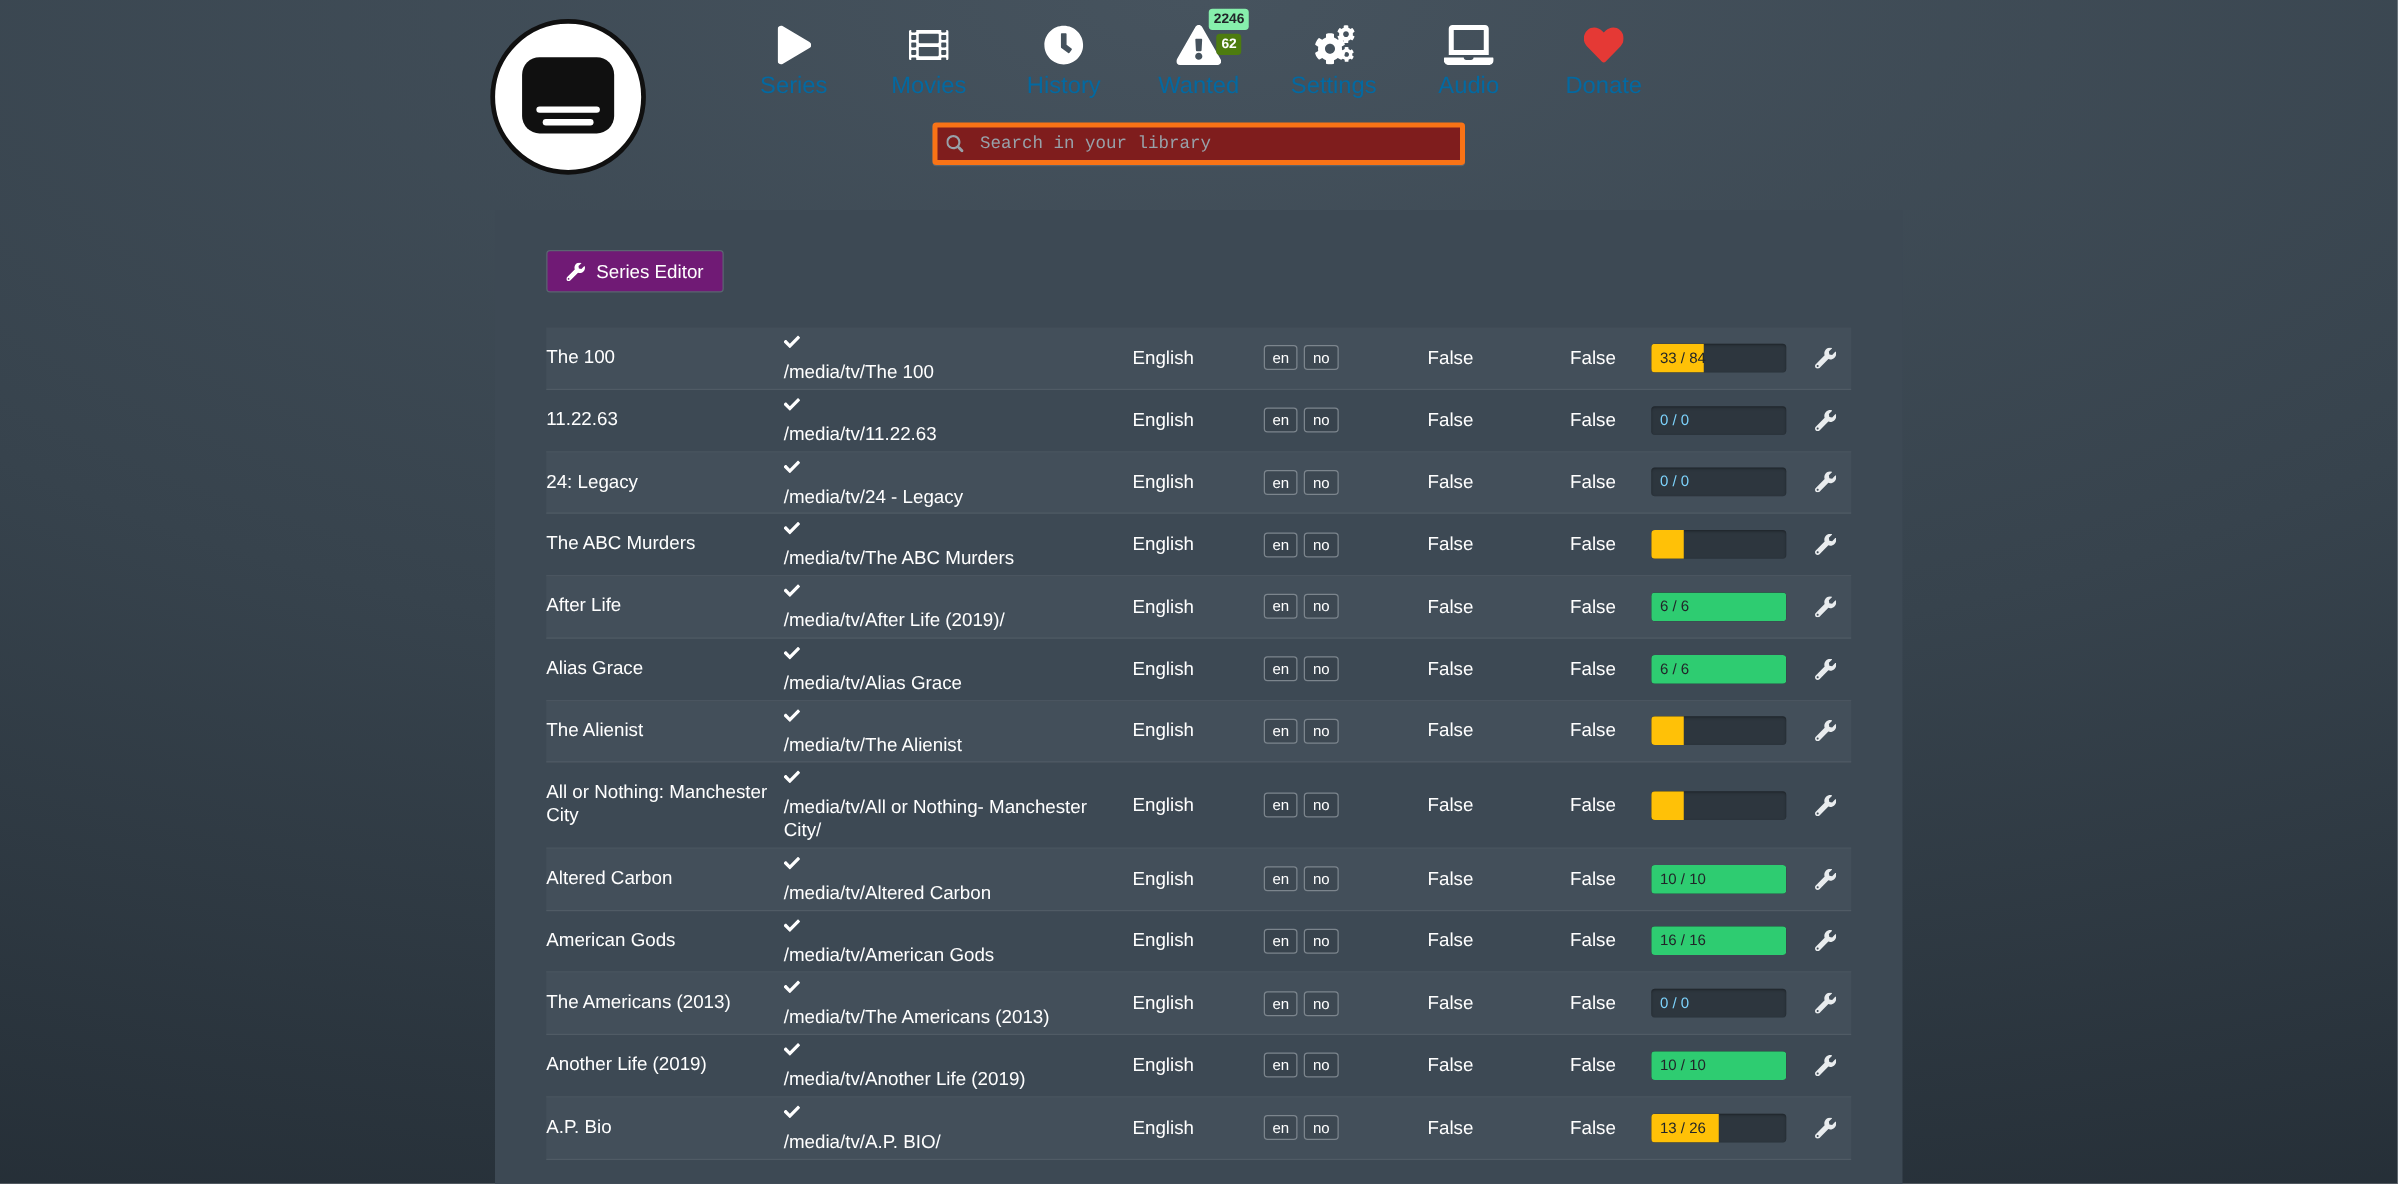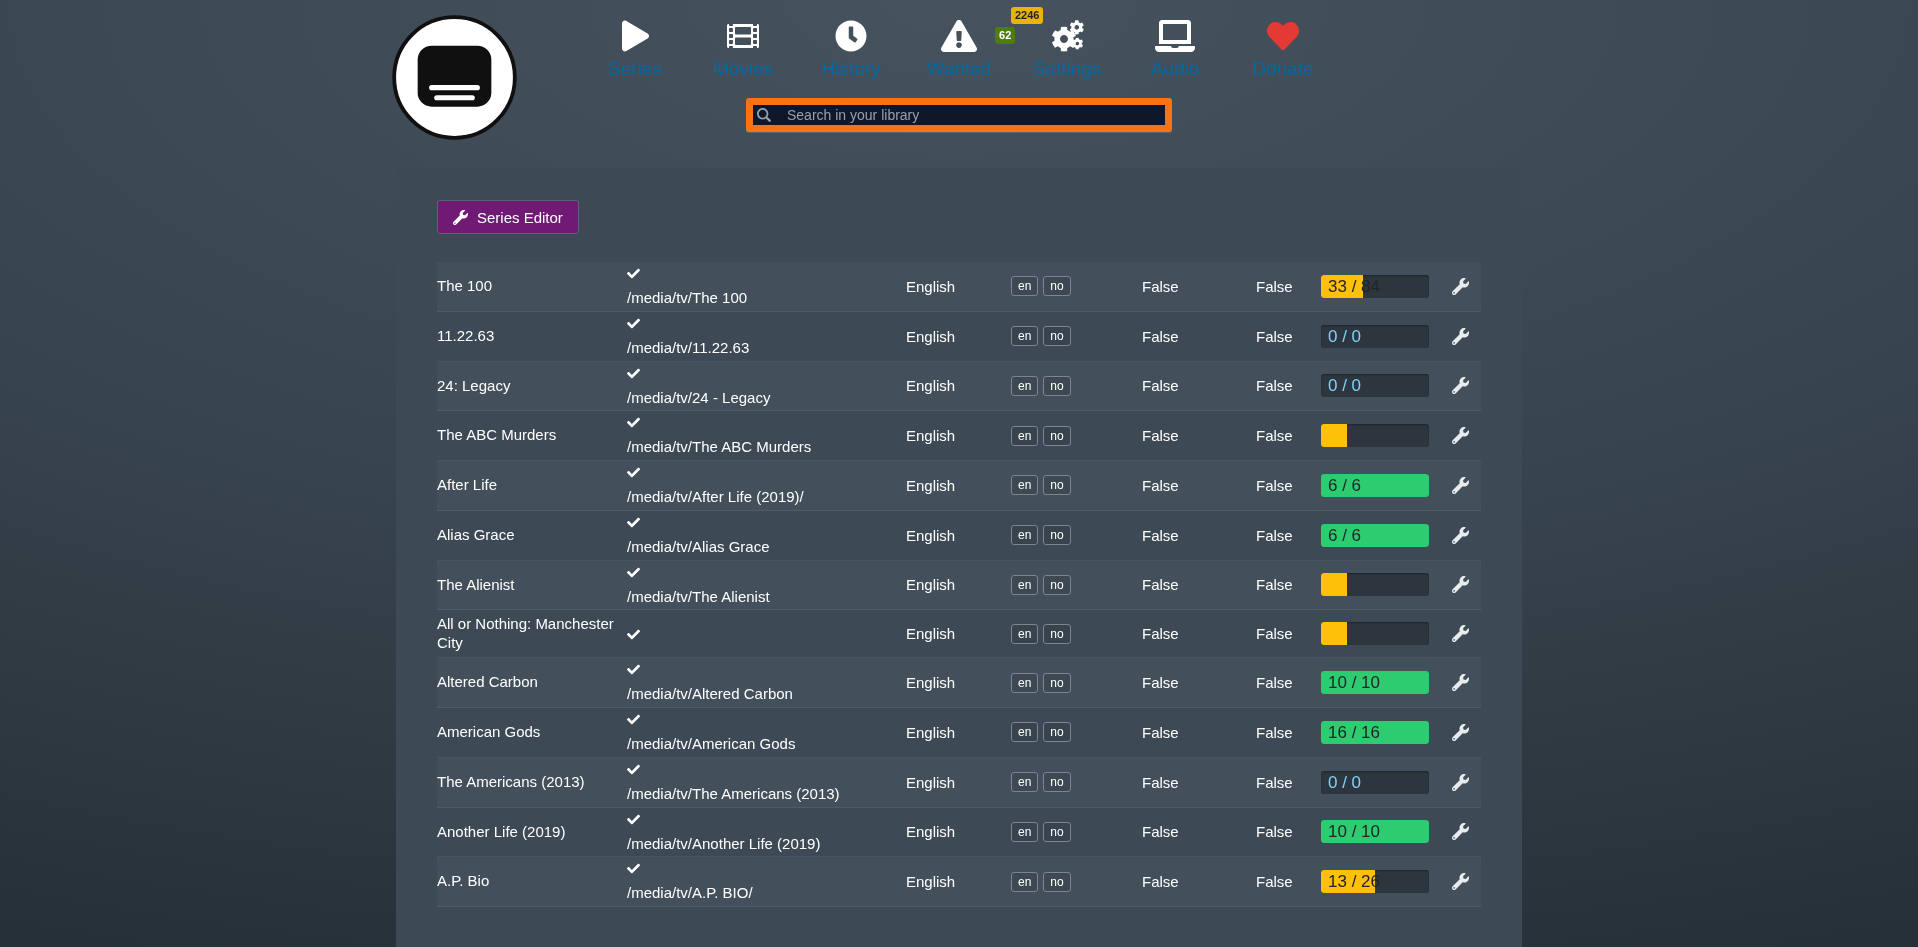--- a/index.html
+++ b/index.html
@@ -17,28 +17,28 @@
   .logo { position: absolute; left: 391px; top: 14px; width: 127px; height: 127px; }
   .logo svg { width: 100%; height: 100%; display: block; }
 
   .nav { display: flex; justify-content: center; gap: 24px; }
   .nav-item { position: relative; display: flex; flex-direction: column; align-items: center; width: 84px; padding-top: 4px; }
   .nav-icon { color: #ffffff; display: block; }
   .nav-icon.red { color: #e53935; }
   .nav-label { margin-top: 6px; font-size: 19px; color: #0369a1; }
   .badge-stack { position: absolute; top: -9px; left: calc(50% + 8px); display: flex; flex-direction: column; align-items: center; gap: 3px; z-index: 2; }
   .badge { font-size: 11px; font-weight: bold; line-height: 1; padding: 3px 4px; border-radius: 3px; white-space: nowrap; }
-  .badge-yellow { background: #eab308; color: #212529; margin-left: 44px; }
+  .badge-yellow { background: #86efac; color: #212529; }
   .badge-green  { background: #4d7c0f; color: #ffffff; }
 
   .search-wrap { position: relative; width: 426px; margin: 18px auto 0; }
   .search-input {
-    width: 100%; height: 34px; background: #0f172a; border: 7px solid #f97316; border-radius: 3px;
+    width: 100%; height: 34px; background: #7f1d1d; border: 4px solid #f97316; border-radius: 3px;
     color: #d8dce0; font-size: 14px; padding: 0 10px 0 34px; outline: none;
-    font-family: Liberation Sans, sans-serif;
+    font-family: Liberation Mono, monospace;
     box-shadow: 0 1px 0 rgba(255,255,255,0.12);
   }
   .search-input::placeholder { color: #98a1a9; }
   .search-icon { position: absolute; left: 11px; top: 10px; color: #98a1a9; }
 
   
   .panel {
     width: 1126px; margin: 36px auto 0; background: #3d4954;
     padding: 32px 41px 60px; min-height: 860px;
   }
@@ -77,21 +77,21 @@
   .progress {
     position: relative; width: 108px; height: 23px; background: #2d363e;
     border-radius: 3px; overflow: hidden; box-shadow: inset 0 1px 2px rgba(0,0,0,0.35);
   }
   .progress-fill { height: 100%; }
   .progress-fill.partial  { background: #ffc107; }
   .progress-fill.complete { background: #2ecc71; }
   .progress-fill.empty    { background: transparent; }
   .progress-label {
     position: absolute; left: 7px; top: 0; line-height: 23px;
-    font-size: 17px; color: #212529; white-space: nowrap;
+    font-size: 12px; color: #212529; white-space: nowrap;
   }
   .progress-label.empty { color: #7dd3fc; }
 
   .wrench-cell { justify-self: end; padding-right: 8px; }
   .wrench { color: #e9ecee; display: block; }
 
   .hidden-defs { position: absolute; width: 0; height: 0; overflow: hidden; }
 </style>
 </head>
 <body>
@@ -380,20 +380,21 @@
               <use href="#i-wrench"></use>
             </svg>
     </div>
   </div>
         <div class="row" data-interactable="false">
     <div class="cell name-cell" data-interactable="true">All or Nothing: Manchester City</div>
     <div class="cell path-cell" data-interactable="false">
       <svg class="check" width="13" height="13" data-interactable="false">
               <use href="#i-check"></use>
             </svg>
+      <span data-interactable="false">/media/tv/All or Nothing- Manchester City/</span>
     </div>
     <div class="cell" data-interactable="false">English</div>
     <div class="cell" data-interactable="false"><span class="lang-chip" data-interactable="false">en</span><span class="lang-chip" data-interactable="false">no</span></div>
     <div class="cell" data-interactable="false">False</div>
     <div class="cell" data-interactable="false">False</div>
     <div class="cell">
       <div class="progress" data-interactable="false">
         <div class="progress-fill partial" data-interactable="false" style="width: 24%;"></div>
         <span class="progress-label partial" data-interactable="false"></span>
       </div>

